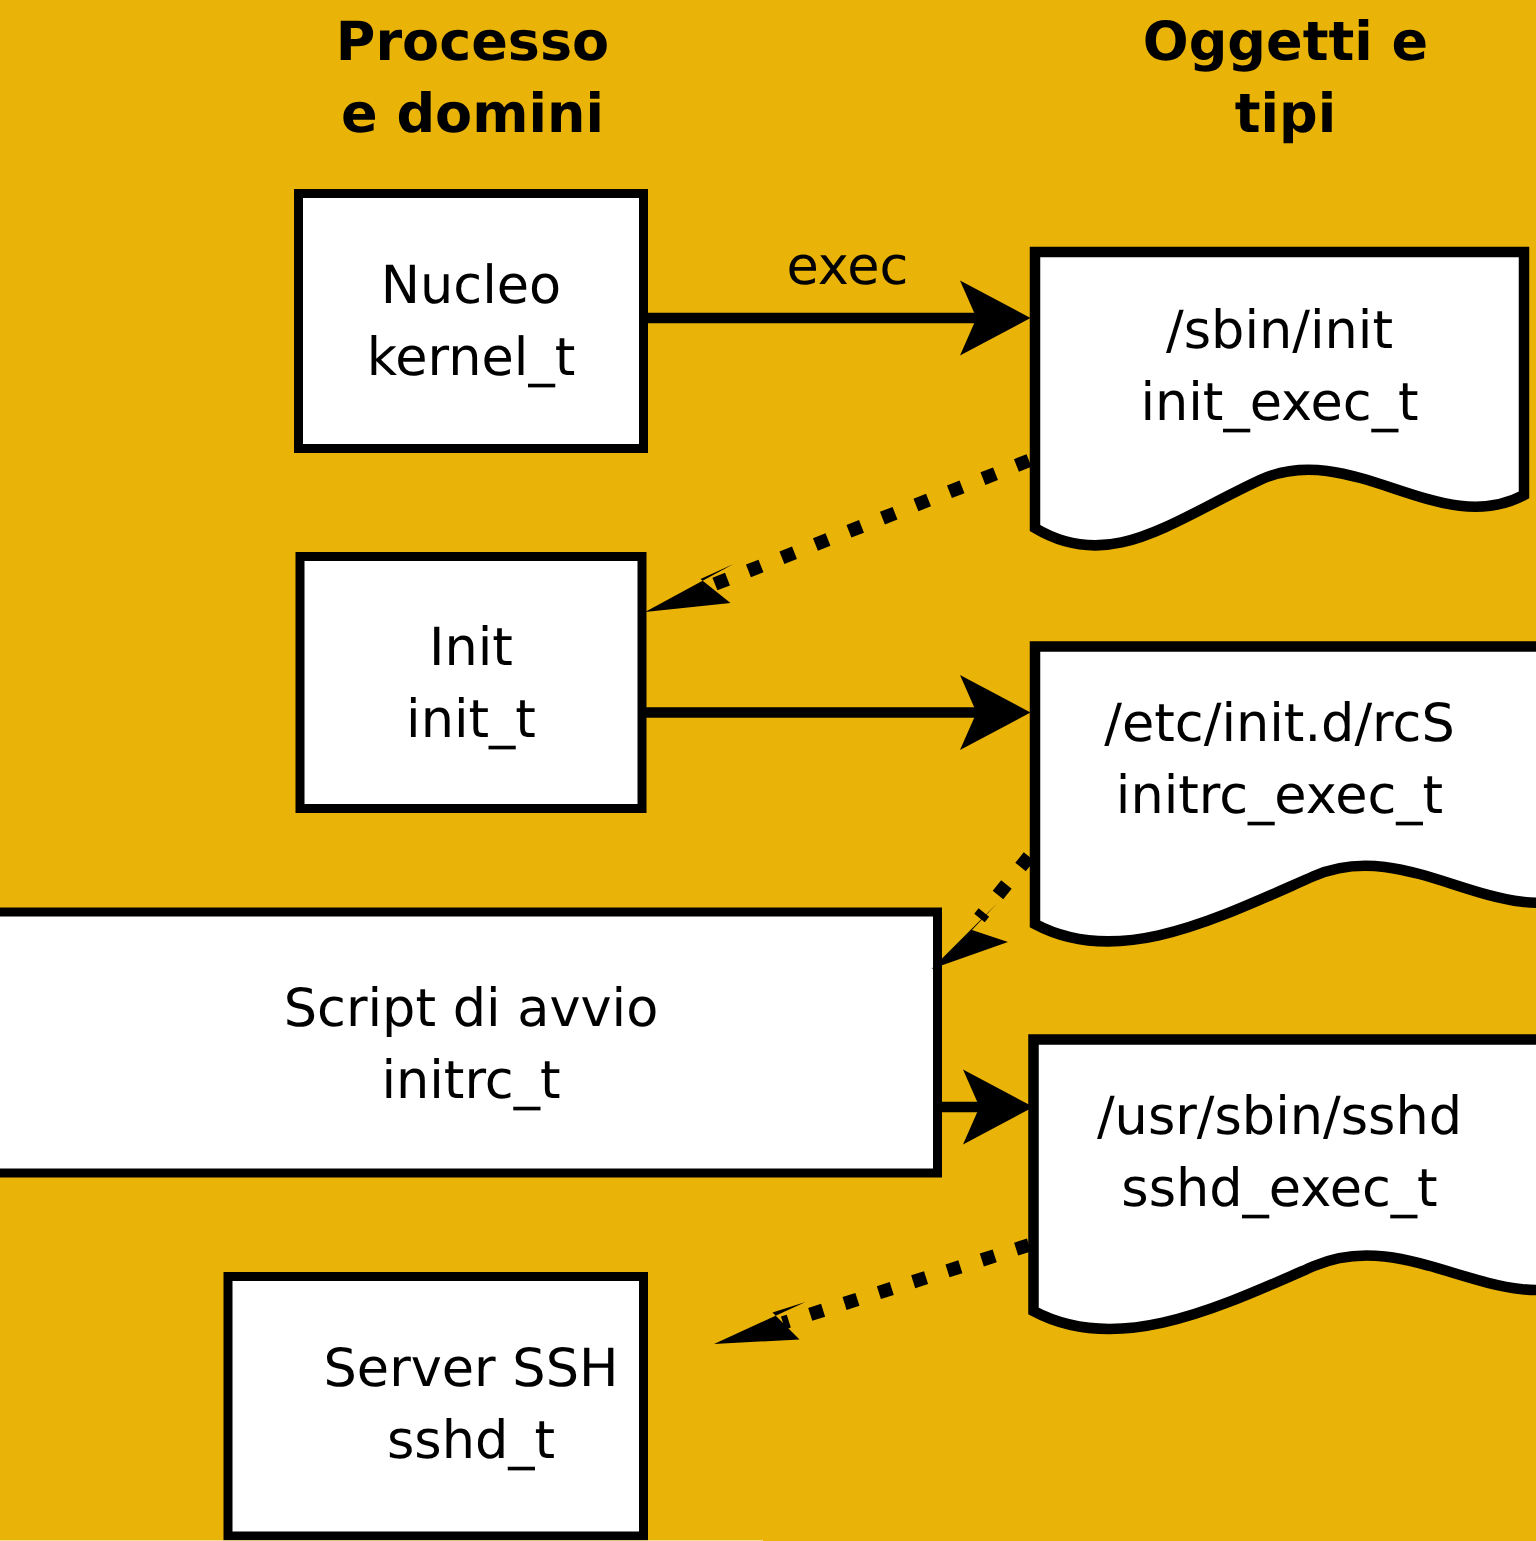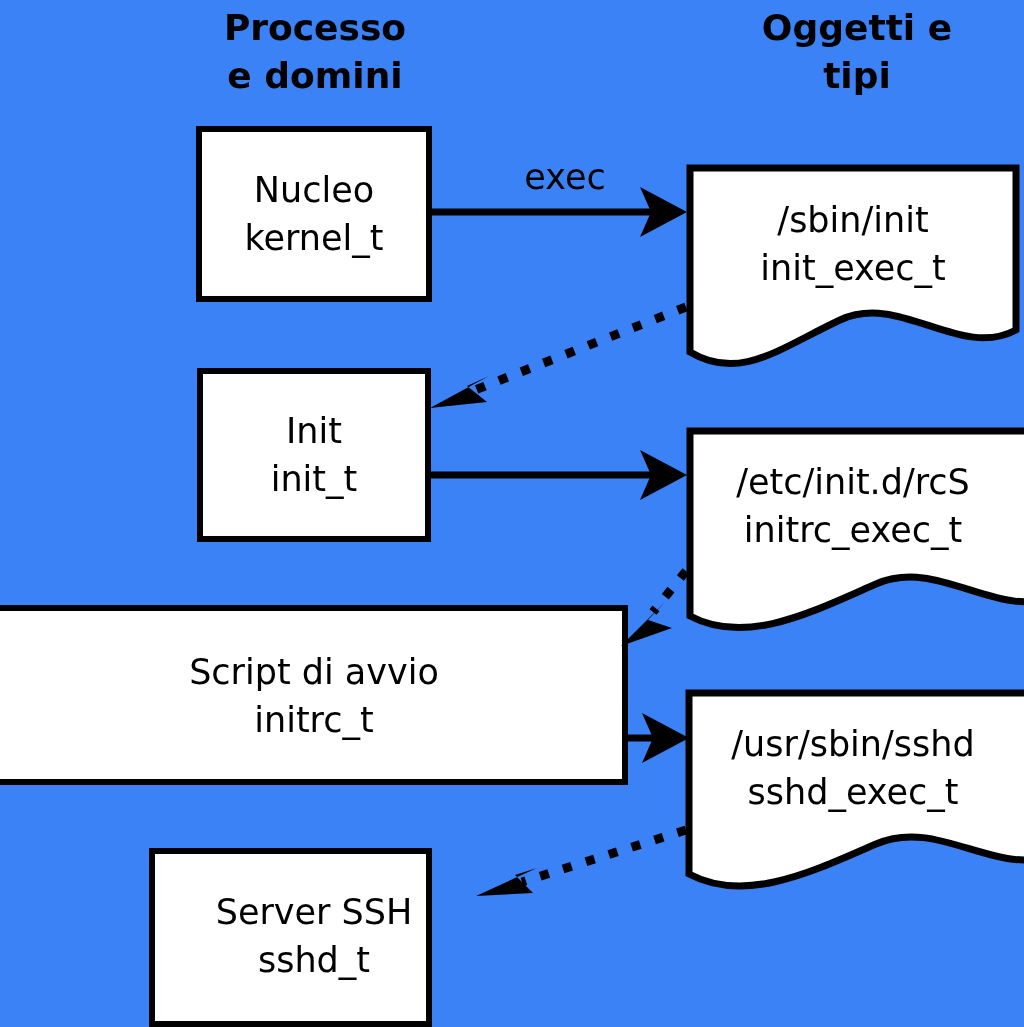--- a/index.html
+++ b/index.html
@@ -10,21 +10,21 @@
   body {
     width: 1024px;
     height: 1027px;
     overflow: hidden;
     font-family: "DejaVu Sans", sans-serif;
   }
   #diagram-root {
     position: relative;
     width: 1024px;
     height: 1027px;
-    background: #3b82f6;
+    background: #eab308;
   }
   svg.canvas {
     position: absolute;
     top: 0;
     left: 0;
     width: 1024px;
     height: 1027px;
   }
   .col-header {
     font-family: "DejaVu Sans", sans-serif;

